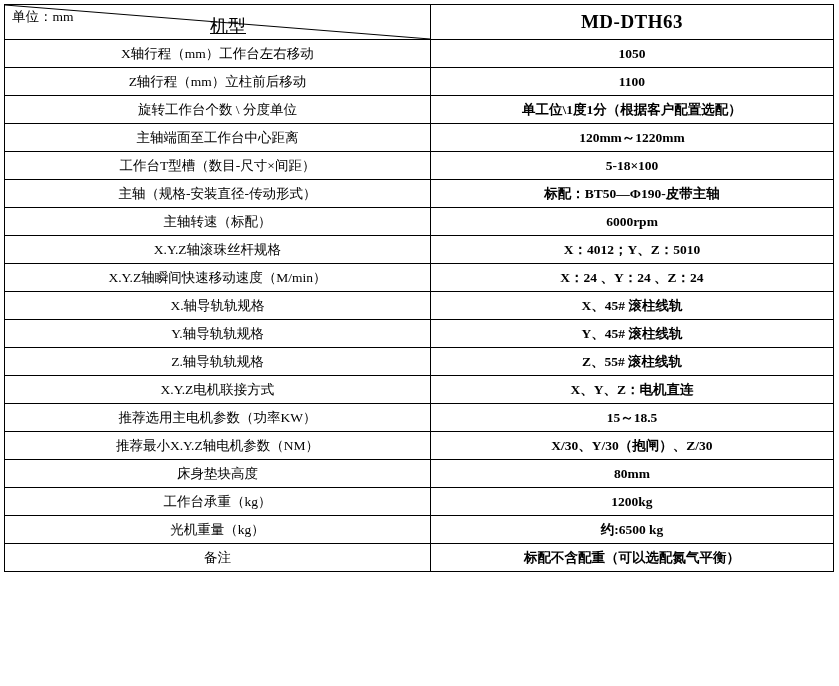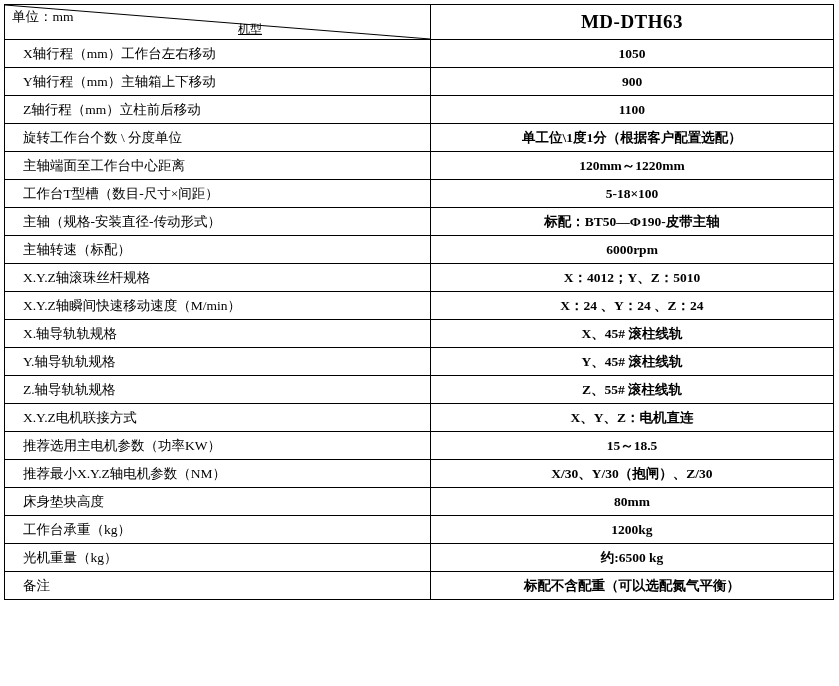--- a/index.html
+++ b/index.html
@@ -27,21 +27,21 @@
     border: 1px solid #000000;
     height: 27px;
     padding: 0 18px;
     font-size: 13.5px;
     line-height: 1.15;
     vertical-align: middle;
     overflow: hidden;
   }
   td.label {
     width: 425px;
-    text-align: left;
+    text-align: center;
     font-weight: normal;
   }
   td.value {
     text-align: center;
     font-weight: bold;
   }
   
   tr.header td.diag {
     position: relative;
     height: 34px;
@@ -60,23 +60,23 @@
     height: 100%;
   }
   .diag-unit {
     position: absolute;
     left: 7px;
     top: 4px;
     font-size: 13.5px;
   }
   .diag-model {
     position: absolute;
-    right: 168px;
+    right: 184px;
     bottom: 2px;
-    font-size: 12px;
+    font-size: 18px;
     text-decoration: underline;
   }
   tr.header td.value {
     height: 34px;
     font-size: 19px;
     font-weight: bold;
     letter-spacing: 0.5px;
   }
   .v-big {
     font-size: 15px;
@@ -97,24 +97,20 @@
             <span class="diag-unit">单位：mm</span>
             <span class="diag-model">机型</span>
           </div>
         </td>
         <td class="value">MD-DTH63</td>
       </tr>
 
       <tr>
         <td class="label">X轴行程（mm）工作台左右移动</td>
         <td class="value">1050</td>
-      </tr>
-      <tr>
-        <td class="label">Y轴行程（mm）主轴箱上下移动</td>
-        <td class="value">900</td>
       </tr>
       <tr>
         <td class="label">Z轴行程（mm）立柱前后移动</td>
         <td class="value">1100</td>
       </tr>
       <tr>
         <td class="label">旋转工作台个数 \ 分度单位</td>
         <td class="value v-big">单工位\1度1分（根据客户配置选配）</td>
       </tr>
       <tr>

